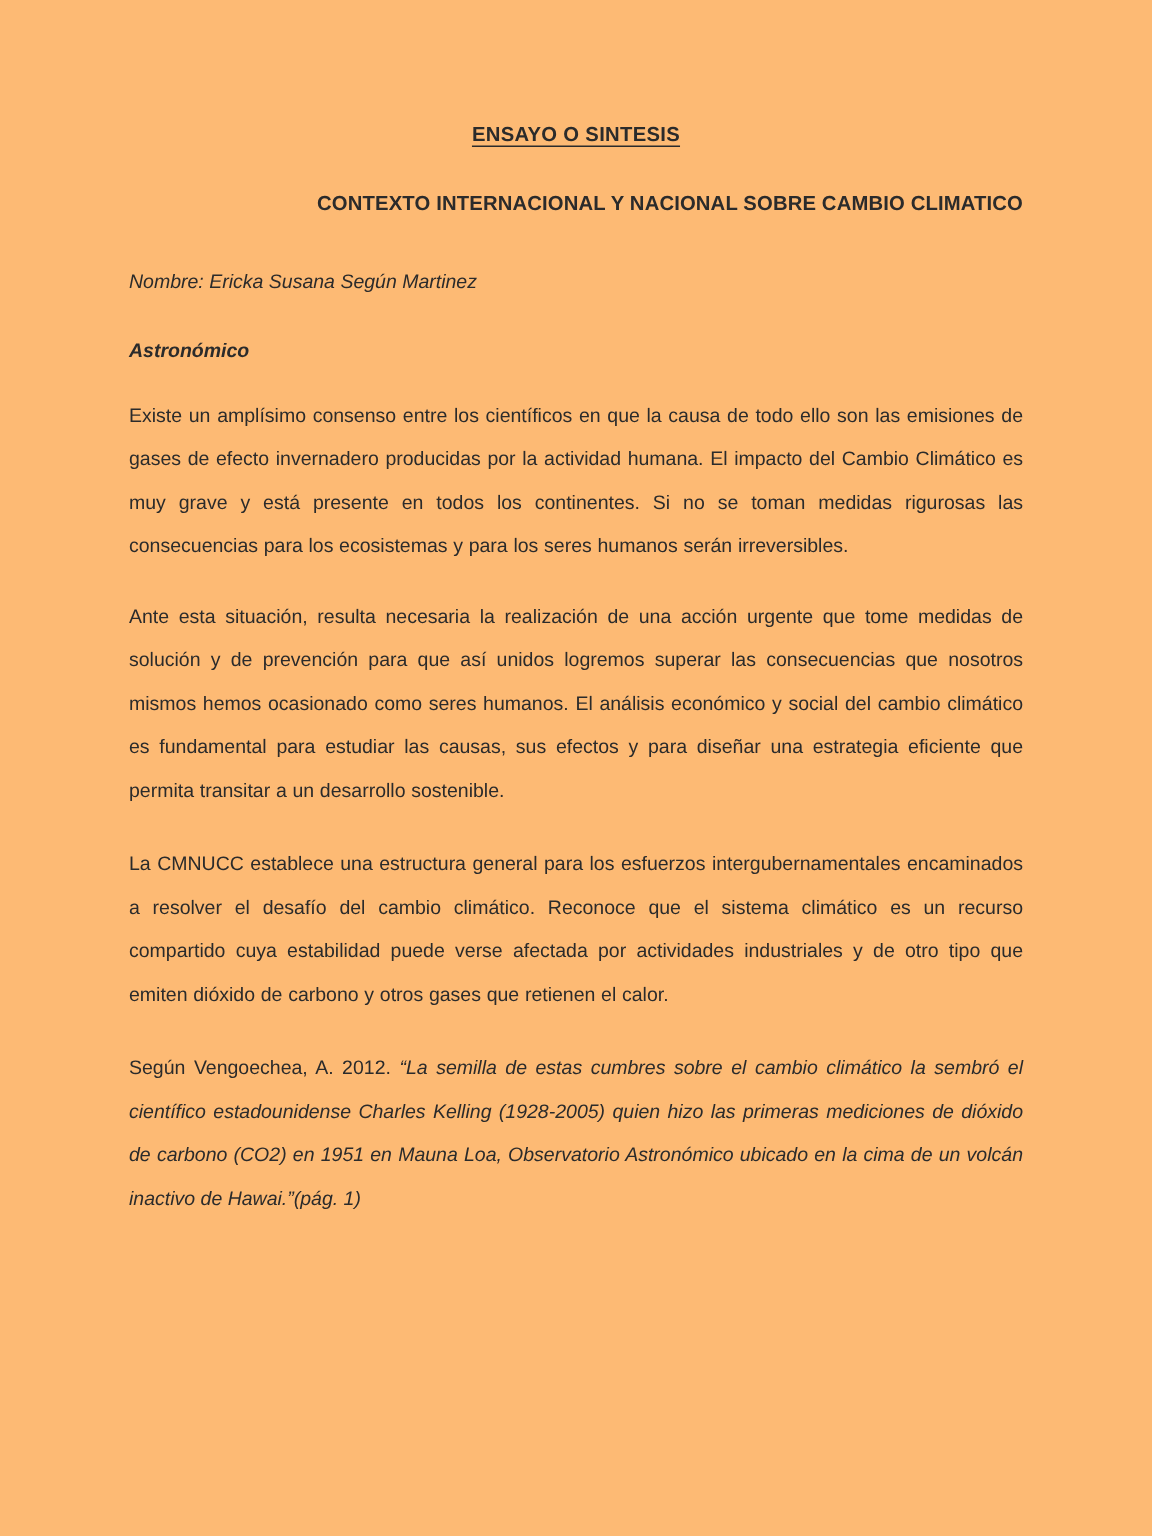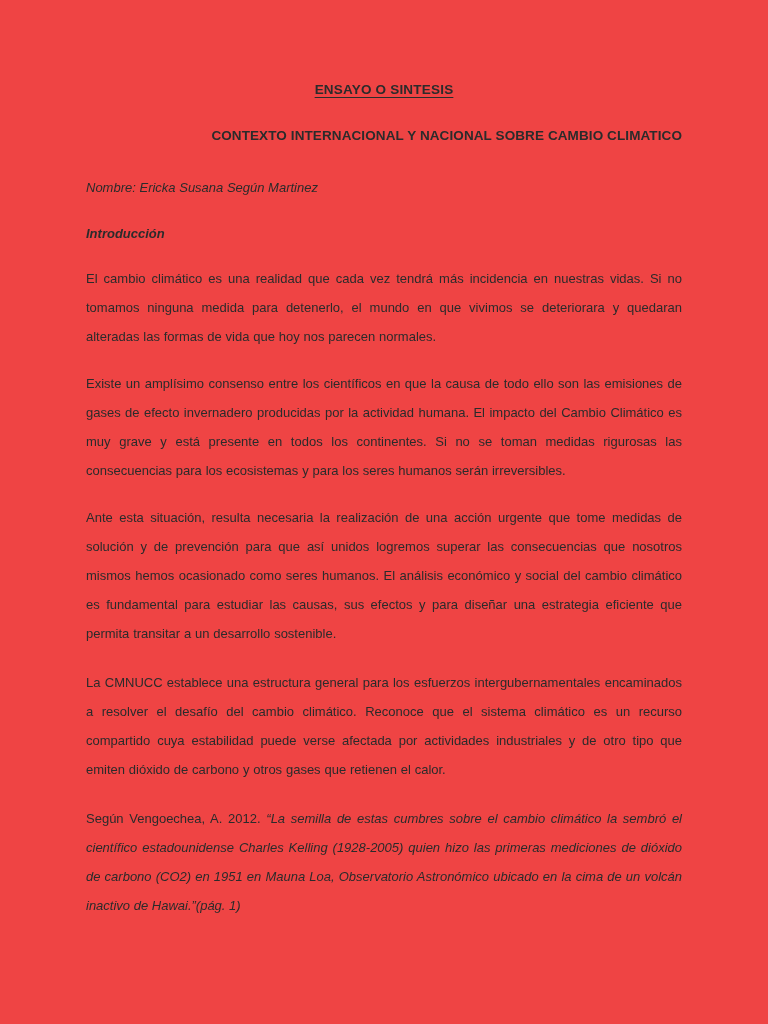--- a/index.html
+++ b/index.html
@@ -15,21 +15,21 @@
     overflow: hidden;
     font-family: "Liberation Sans", sans-serif;
     color: #2b2b2b;
     -webkit-font-smoothing: antialiased;
   }
 
   .page {
     position: relative;
     width: 768px;
     height: 1024px;
-    background: #ef4444;
+    background: #fdba74;
     box-sizing: border-box;
     padding: 80px 86px 0 86px;
   }
 
   .doc-body {
     width: 596px;
   }
 
   
 
@@ -132,23 +132,22 @@
       <span class="ul">ENSAYO O SINTESIS</span>
     </h1>
 
     <h2 class="title-sub">CONTEXTO INTERNACIONAL Y NACIONAL SOBRE CAMBIO CLIMATICO</h2>
 
     <div class="name-line">
       <span class="lbl">Nombre:</span>
       <span class="val">Ericka Susana Según Martinez</span>
     </div>
 
-    <h3 class="sec-heading">Introducción</h3>
+    <h3 class="sec-heading">Astronómico</h3>
 
-    <p class="para first-after-heading">El cambio climático es una realidad que cada vez tendrá más incidencia en nuestras vidas. Si no tomamos ninguna medida para detenerlo, el mundo en que vivimos se deteriorara y quedaran alteradas las formas de vida que hoy nos parecen normales.</p>
     <p class="para">Existe un amplísimo consenso entre los científicos en que la causa de todo ello son las emisiones de gases de efecto invernadero producidas por la actividad humana. El impacto del Cambio Climático es muy grave y está presente en todos los continentes. Si no se toman medidas rigurosas las consecuencias para los ecosistemas y para los seres humanos serán irreversibles.</p>
     <p class="para">Ante esta situación, resulta necesaria la realización de una acción urgente que tome medidas de solución y de prevención para que así unidos logremos superar las consecuencias que nosotros mismos hemos ocasionado como seres humanos. El análisis económico y social del cambio climático es fundamental para estudiar las causas, sus efectos y para diseñar una estrategia eficiente que permita transitar a un desarrollo sostenible.</p>
 
 
     <p class="para first-after-heading">La CMNUCC establece una estructura general para los esfuerzos intergubernamentales encaminados a resolver el desafío del cambio climático. Reconoce que el sistema climático es un recurso compartido cuya estabilidad puede verse afectada por actividades industriales y de otro tipo que emiten dióxido de carbono y otros gases que retienen el calor.</p>
 
     <p class="quote-para">
       <span class="lead">Según Vengoechea, A.  2012.  </span><span class="qt">“La semilla de estas cumbres sobre el cambio climático la sembró el científico estadounidense Charles Kelling (1928-2005) quien hizo las primeras mediciones de dióxido de carbono (CO2) en 1951 en Mauna Loa, Observatorio Astronómico ubicado en la cima de un volcán inactivo de Hawai.”(pág. 1)</span>
     </p>
 

